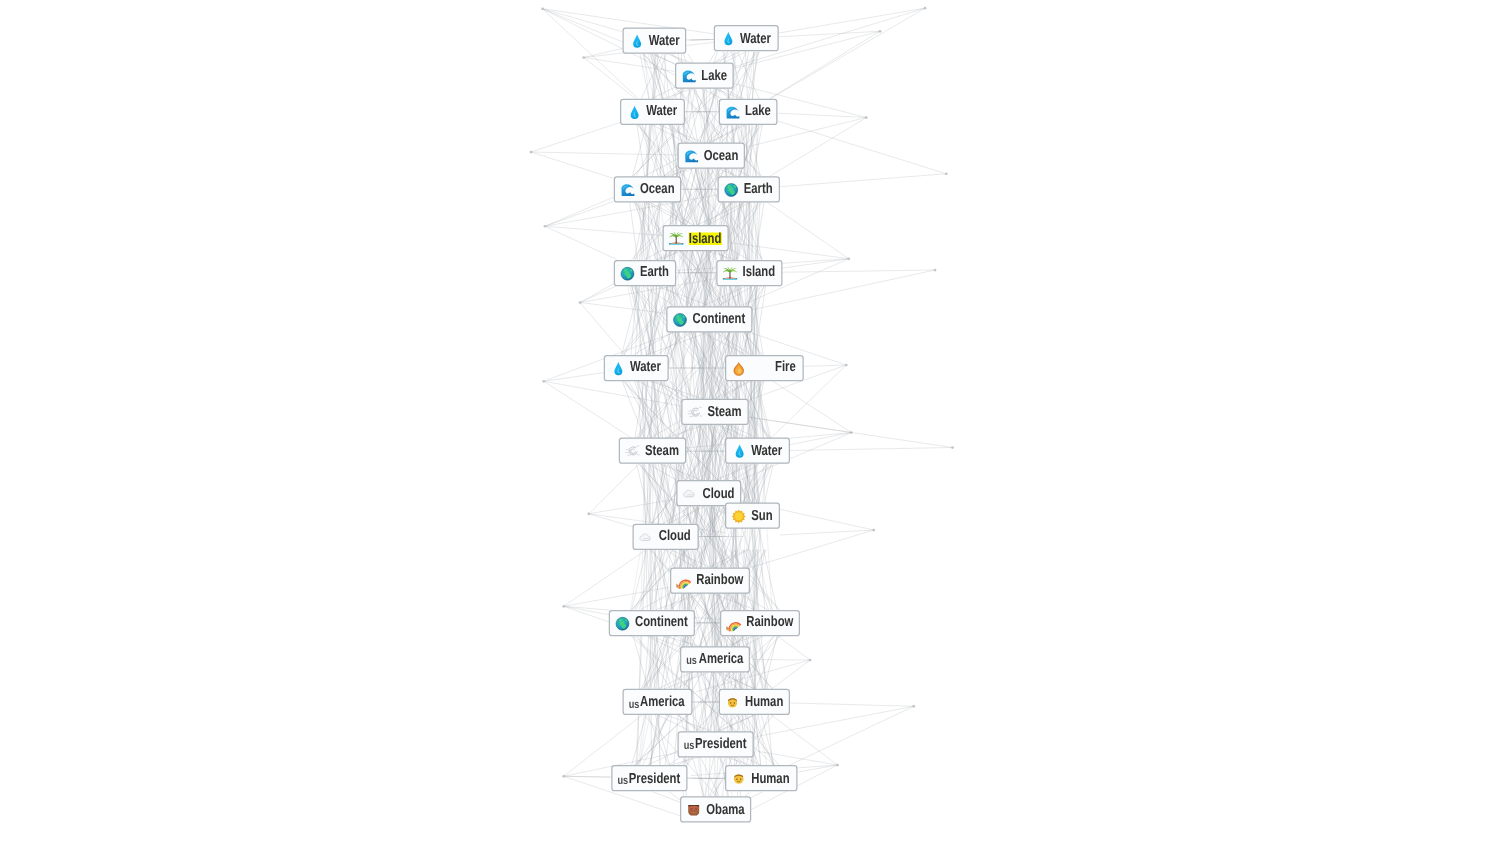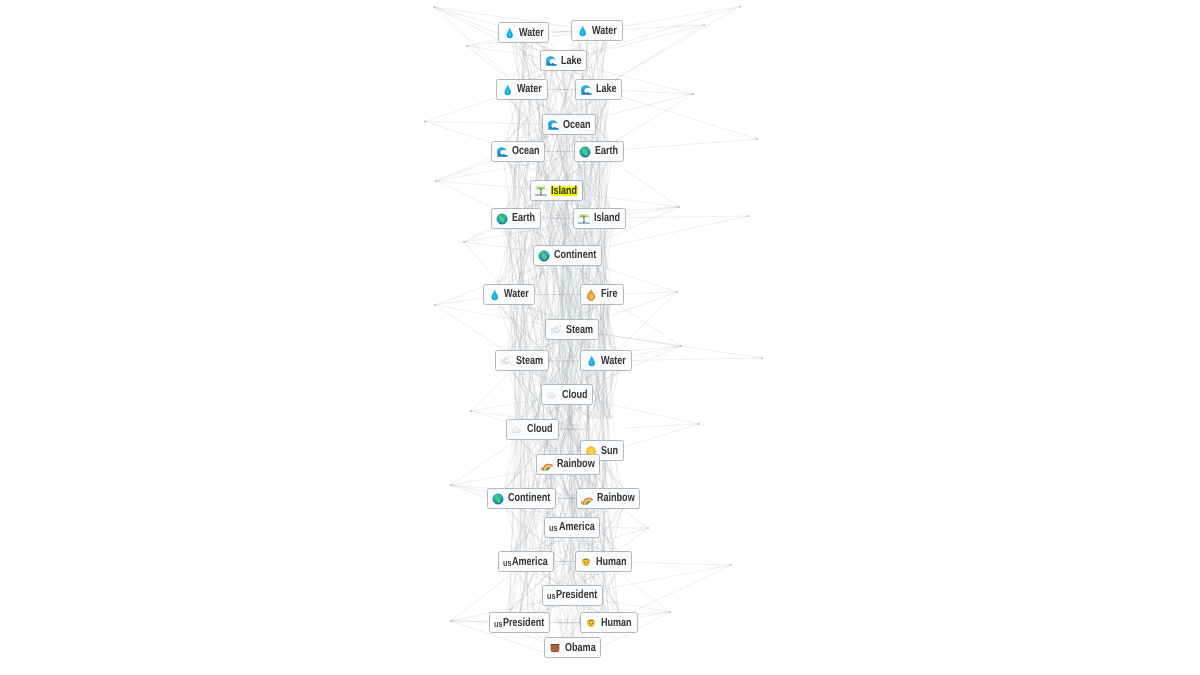--- a/index.html
+++ b/index.html
@@ -974,21 +974,21 @@
                 <stop offset="1" stop-color="#0aa2e0"></stop>
               </linearGradient>
             </defs>
             <path d="M20 1.5 C16.5 10 10.5 19 10.5 24.2 A9.6 9.6 0 0 0 29.7 24.2 C29.7 19 23.5 10 20 1.5Z" fill="url(#dg)"></path>
             <path d="M22 15 c-2.6 3.4 -4.4 6.8 -4.4 9.2 a4.3 4.3 0 0 0 7.3 3.1 c-2.2 .3 -4.3 -1.2 -4.3 -3.5 0 -2.1 .8 -5.4 1.4 -8.8Z" fill="#6fd6f8" opacity="0.85"></path>
           </svg></span>
         <span class="lbltrack" style="width: 24.79px;">
           <span class="lbl">Water</span>
         </span>
       </div>
-      <div class="node" style="left: 580.4px; top: 283.9px;">
+      <div class="node" style="left: 580.4px; top: 283.9px; gap: 19px;">
         <span class="ico"><svg viewBox="0 0 36 36">
             <path d="M18 1.5 C14.5 9 5.5 14.5 5.5 22.5 A12.5 12.5 0 0 0 30.5 22.5 C30.5 14.5 21.5 9 18 1.5Z" fill="#d4762a"></path>
             <path d="M18 4 C15.5 10.5 7.5 15.5 7.5 22.5 A10.5 10.8 0 0 0 28.5 22.5 C28.5 15.5 20.5 10.5 18 4Z" fill="#ef9a2e"></path>
             <path d="M18 9 C16.5 14 10.5 17.5 10.5 23 A7.5 7.8 0 0 0 25.5 23 C25.5 17.5 19.5 14 18 9Z" fill="#f4ab3c"></path>
             <path d="M20 15.5 c-2 3.4 -5 5.5 -5 9 a4.8 4.8 0 0 0 9.6 0 c0-3.2 -2.6-5.6 -4.6-9Z" fill="#f8c862" opacity="0.8"></path>
           </svg></span>
         <span class="lbltrack" style="width: 16.59px;">
           <span class="lbl">Fire</span>
         </span>
       </div>
@@ -1057,21 +1057,21 @@
       <div class="node" style="left: 506.2px; top: 418.7px;">
         <span class="ico"><svg viewBox="0 0 36 36">
             <path d="M7 25.5 a5.5 5.5 0 0 1 0.6 -10.9 a7.5 7.5 0 0 1 7.1 -5.6 a8 8 0 0 1 7.6 5.5 a6 6 0 0 1 5.7 6 a5 5 0 0 1 -5 5Z" fill="#f4f6f7" stroke="#cfd4d8" stroke-width="1.7"></path>
             <path d="M10.5 20.5 h16.5" stroke="#cfd4d8" stroke-width="1.5" fill="none"></path>
             <path d="M9 25 h17" stroke="#cfd4d8" stroke-width="1.3" fill="none"></path>
           </svg></span>
         <span class="lbltrack" style="width: 25.62px;">
           <span class="lbl">Cloud</span>
         </span>
       </div>
-      <div class="node" style="left: 580.1px; top: 440px;">
+      <div class="node" style="left: 580.1px; top: 402px;">
         <span class="ico"><svg viewBox="0 0 36 36">
             <path d="M18 1.5 l3 4.4 5.1-1.6 .8 5.3 5.3 .8 -1.6 5.1 4.4 3 -4.4 3 1.6 5.1 -5.3 .8 -.8 5.3 -5.1-1.6 -3 4.4 -3-4.4 -5.1 1.6 -.8-5.3 -5.3-.8 1.6-5.1 -4.4-3 4.4-3 -1.6-5.1 5.3-.8 .8-5.3 5.1 1.6Z" fill="#f0b429"></path>
             <circle cx="18" cy="18" r="9.5" fill="#fbd335"></circle>
           </svg></span>
         <span class="lbltrack" style="width: 17.09px;">
           <span class="lbl">Sun</span>
         </span>
       </div>
       <div class="node" style="left: 535.5px; top: 453.5px;">
         <span class="ico"><svg viewBox="0 0 36 36">

